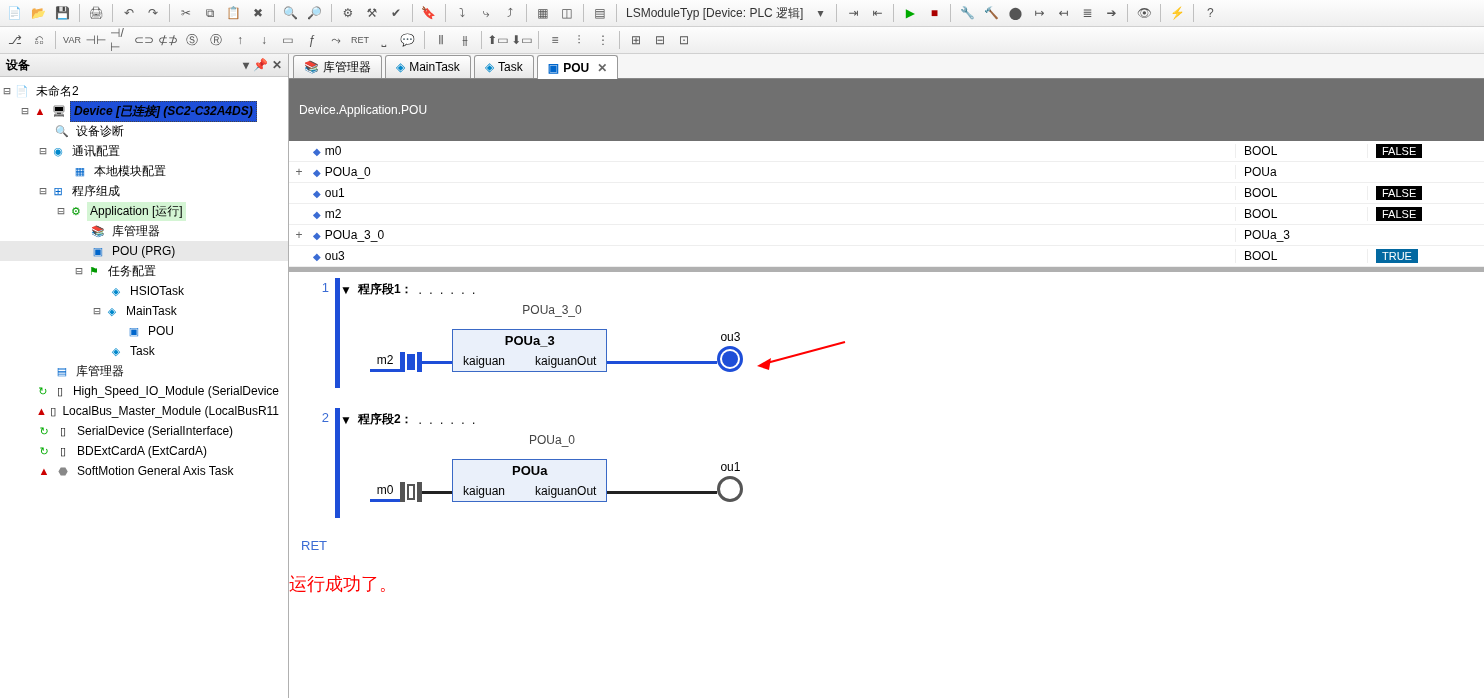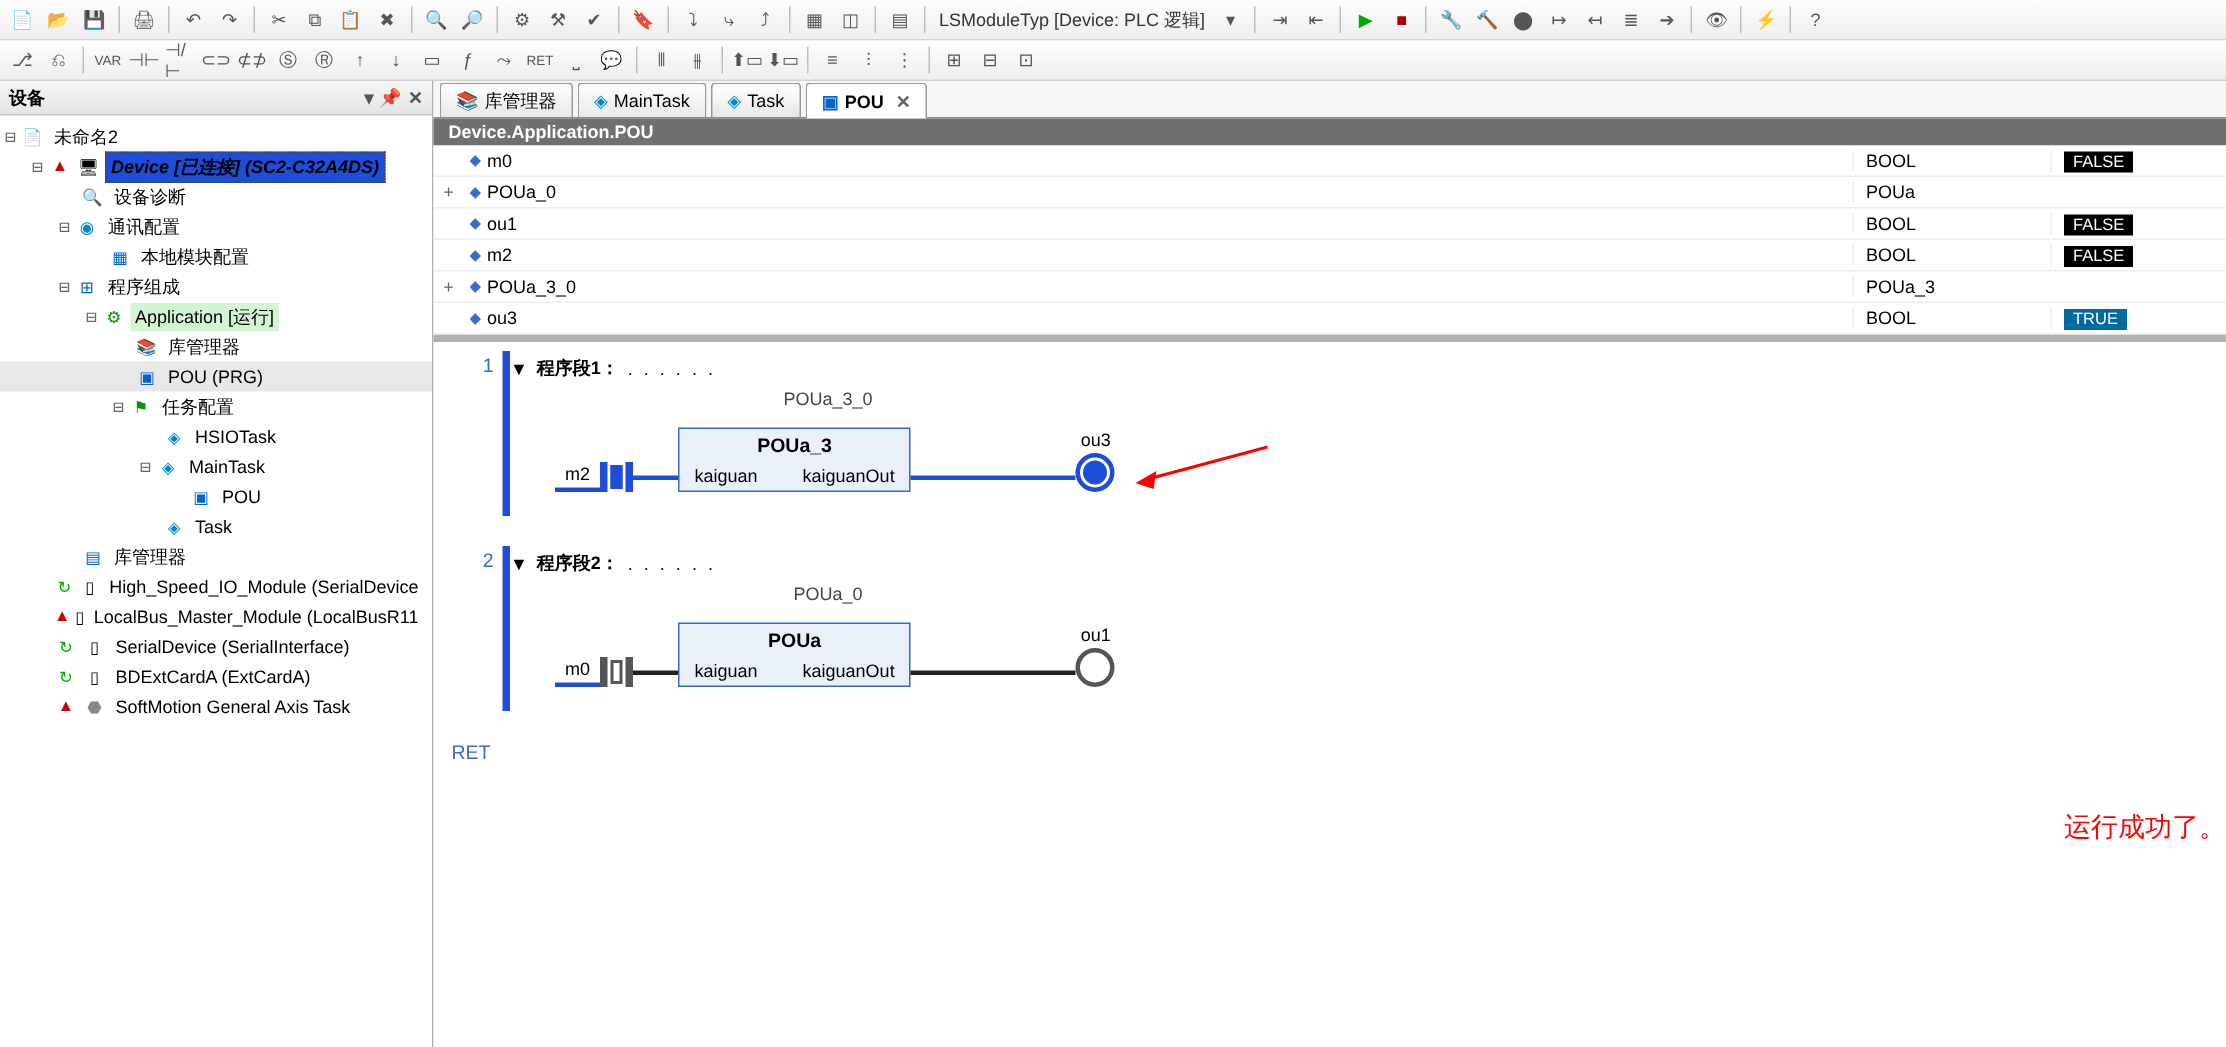--- a/index.html
+++ b/index.html
@@ -17,21 +17,21 @@
 .tic{width:16px;height:16px;margin-right:3px;display:inline-flex;align-items:center;justify-content:center;font-size:11px}
 .tlabel{padding:1px 3px}
 .sel-dev{background:#1d4ed8;font-style:italic;font-weight:bold;border:1px dotted #444}
 .sel-app{background:#d4f5d4}
 .sel-node{background:#e8e8e8}
 .right-pane{flex:1;display:flex;flex-direction:column;position:relative}
 .tabs{display:flex;height:24px;align-items:flex-end;border-bottom:1px solid #888;padding:0 4px;background:#f6f6f6}
 .tab{display:flex;align-items:center;height:22px;padding:0 10px;border:1px solid #999;border-bottom:none;margin-right:3px;background:linear-gradient(#fff,#e8e8e8);border-radius:3px 3px 0 0;gap:4px}
 .tab.active{background:#fff;font-weight:bold;height:23px;position:relative;top:1px}
 .tab .x{margin-left:4px;color:#666}
-.breadcrumb{height:18px;background:#707070;color:#fff;font-weight:bold;display:flex;align-items:center;padding:0 10px;font-size:12px}
+.breadcrumb{height:30px;background:#707070;color:#fff;font-weight:normal;display:flex;align-items:center;padding:16px 10px;font-size:12px}
 .vars-area{border-bottom:5px solid #b0b0b0;background:#fff}
 .vhdr{display:flex;height:22px;border-bottom:1px solid #c0c0c0;background:linear-gradient(#f8f8f8,#e8e8e8)}
 .vcol1{flex:1;padding:4px 10px;border-right:1px solid #c0c0c0}
 .vcol2{width:115px;padding:4px 8px;border-right:1px solid #c0c0c0}
 .vcol3{width:100px;padding:4px 8px}
 .vrow{display:flex;height:20px;border-bottom:1px solid #eee;align-items:center}
 .vexp{width:20px;text-align:center;color:#666}
 .vname{flex:1;display:flex;align-items:center;padding-left:4px;gap:4px}
 .vtype{width:115px;padding:0 8px;border-left:1px solid #eee}
 .vval{width:100px;padding:0 8px;border-left:1px solid #eee}
@@ -62,21 +62,21 @@
 .coil.off{border-color:#555}
 .coil .fill{position:absolute;left:2px;right:2px;top:2px;bottom:2px;border-radius:50%}
 .coil.on .fill{background:#1e4ed8}
 .wire{display:inline-block;height:3px;vertical-align:middle}
 .wire.blue{background:#1e4ed8}
 .wire.blk{background:#222}
 .varlbl{font-size:12px;text-align:center;display:block;margin-bottom:2px}
 .net{display:flex;align-items:flex-end;padding-top:10px}
 .netcol{display:flex;flex-direction:column;align-items:center}
 .ret{color:#3b6cd4;font-size:13px;margin-left:12px}
-.success{color:#f00;font-size:18px;text-align:right;margin-top:30px}
+.success{color:#f00;font-size:18px;text-align:left;margin-top:19px}
 </style>
 </head>
 <body>
 
 <div class="toolbar">
   <span class="tbtn">📄</span>
   <span class="tbtn">📂</span>
   <span class="tbtn">💾</span>
   <span class="tsep"></span>
   <span class="tbtn">🖨</span>

